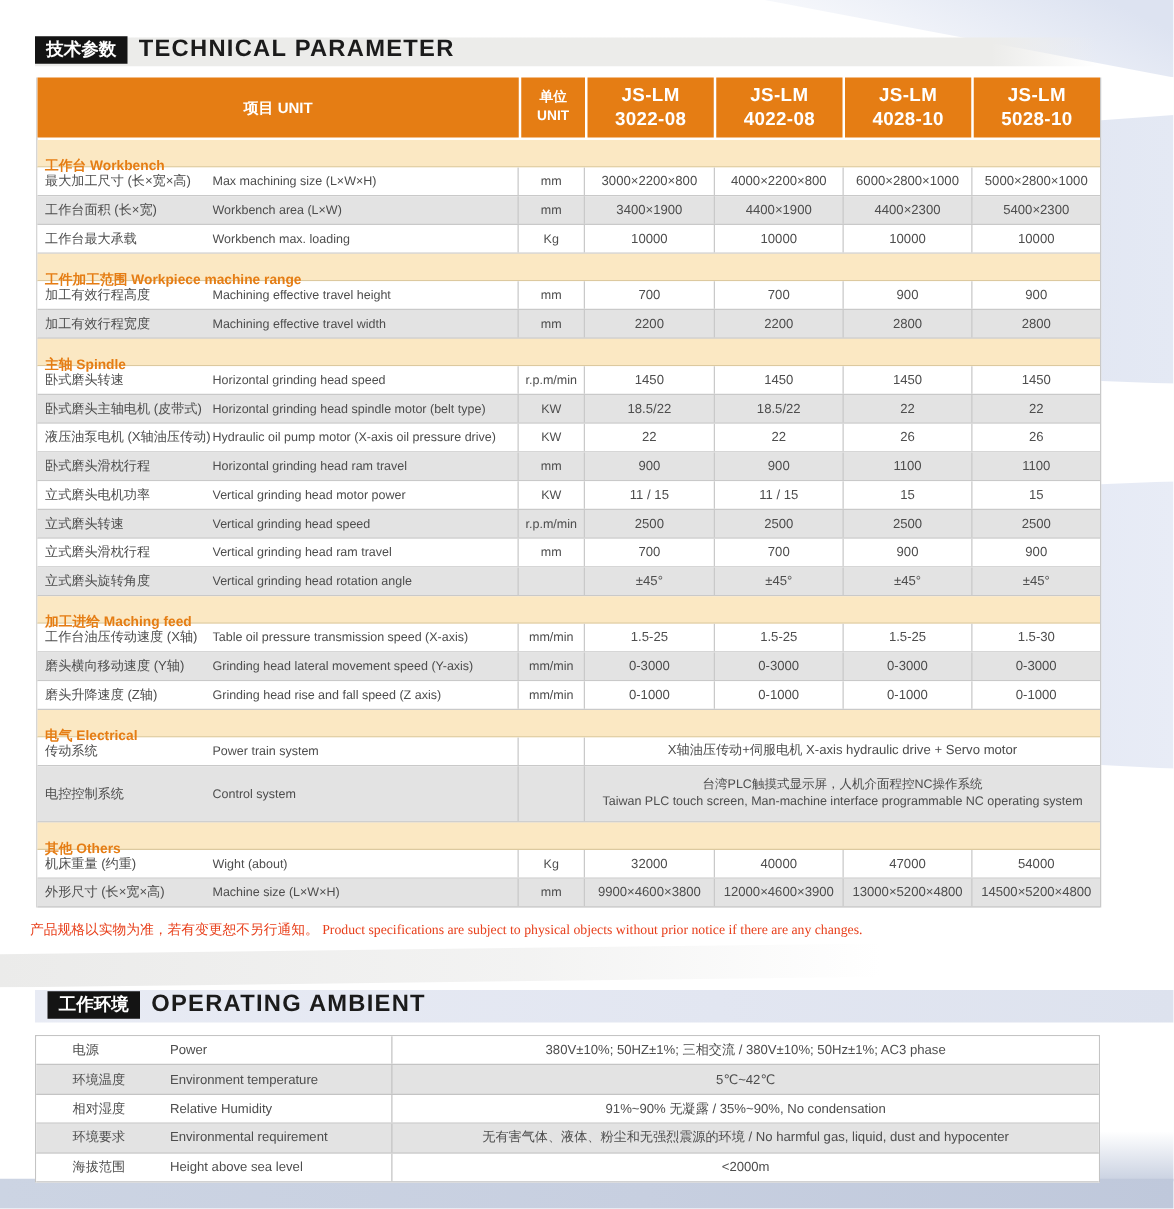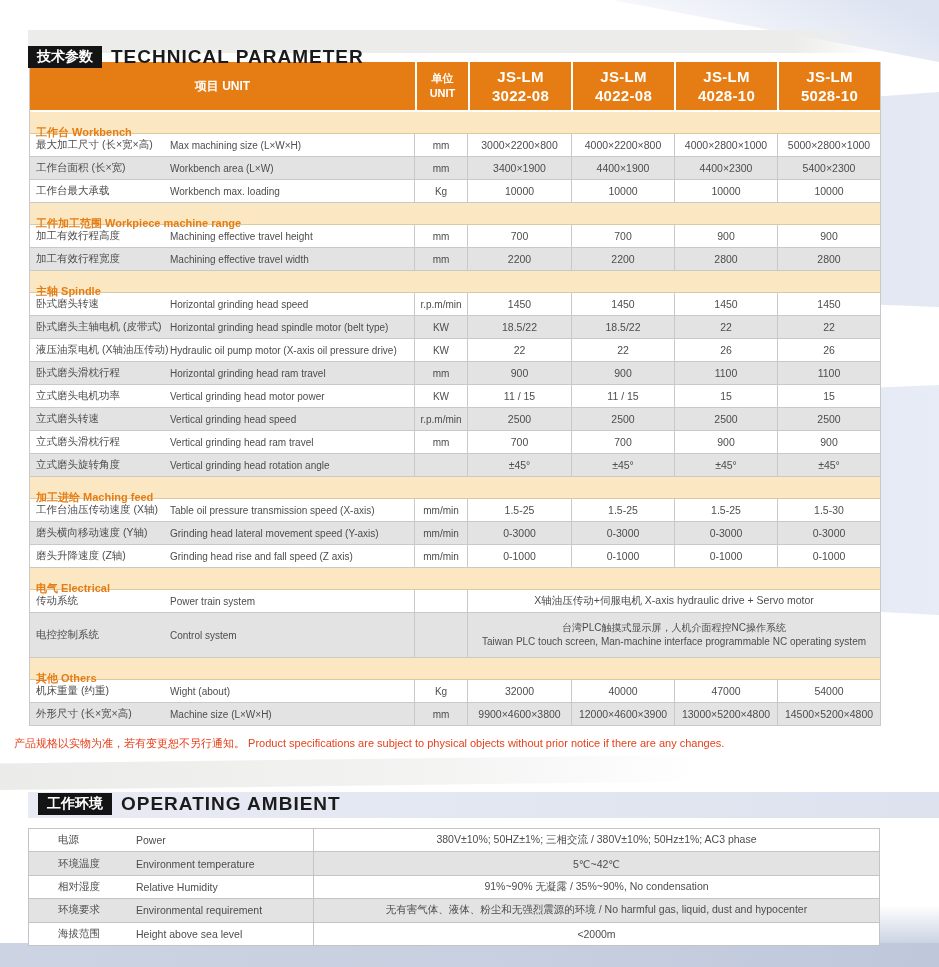--- a/index.html
+++ b/index.html
@@ -52,21 +52,21 @@
   .c{display:flex;align-items:center;box-sizing:border-box;font-size:10.5px;color:#4d4d4d;overflow:hidden;}
   .c.cn{width:140px;padding-left:6px;white-space:nowrap;}
   .c.en{width:245px;border-right:1px solid #c9c9c9;font-size:10px;white-space:nowrap;}
   .c.unit{width:53px;justify-content:center;border-right:1px solid #c9c9c9;font-size:10px;}
   .c.val{width:103px;justify-content:center;}
   .c.val + .c.val{border-left:1px solid #c9c9c9;}
   .c.vspan{width:412px;justify-content:center;flex-direction:column;text-align:center;line-height:1.45;}
   .vline{font-size:10px;color:#4d4d4d;white-space:nowrap;}
 
   
-  .note{position:absolute;z-index:2;left:14px;top:736px;font-size:11px;color:#e8401c;white-space:nowrap;}
+  .note{position:absolute;z-index:2;left:24px;top:736px;font-size:11px;color:#e8401c;white-space:nowrap;font-family:Liberation Serif, serif;}
 
   
   .atbl{position:absolute;z-index:1;left:28px;top:828px;width:852px;background:#fff;
         border:1px solid #c4c4c4;border-bottom:none;box-sizing:border-box;}
   .a-row{display:flex;height:23.4px;border-bottom:1px solid #c4c4c4;box-sizing:border-box;background:#fff;}
   .a-row.alt{background:#e3e3e3;}
   .ac{display:flex;align-items:center;box-sizing:border-box;font-size:10.5px;color:#4d4d4d;}
   .ac.cn{width:107px;padding-left:29px;}
   .ac.en{width:177px;}
   .ac.val{flex:1;justify-content:center;text-align:center;border-left:1px solid #c4c4c4;white-space:nowrap;}
@@ -78,21 +78,21 @@
 
   <div class="deco swoosh-tr"></div>
   <div class="deco band1"></div>
   <div class="deco swoosh-r1"></div>
   <div class="deco swoosh-r2"></div>
   <div class="deco swoosh-mid"></div>
   <div class="deco band2"></div>
   <div class="deco bottom-soft"></div>
   <div class="deco bottom-strip"></div>
 
-  <div class="hdr" style="left:28px;top:46px;align-items:center;">
+  <div class="hdr" style="left:28px;top:29px;align-items:center;">
     <span class="badge">技术参数</span>
     <span class="htitle">TECHNICAL PARAMETER</span>
   </div>
 
   <div class="tbl">
     <div class="thead">
       <div class="th-cell th-item">项目 UNIT</div>
       <div class="th-cell th-unit">
         <div>单位</div>
         <div>UNIT</div>
@@ -119,21 +119,21 @@
 
     <div class="sec-row">
           <div class="sec-title">工作台 Workbench</div>
         </div>
         <div class="d-row">
           <div class="c cn">最大加工尺寸 (长×宽×高)</div>
           <div class="c en">Max machining size (L×W×H)</div>
           <div class="c unit">mm</div>
           <div class="c val">3000×2200×800</div>
           <div class="c val">4000×2200×800</div>
-          <div class="c val">4000×2800×1000</div>
+          <div class="c val">6000×2800×1000</div>
           <div class="c val">5000×2800×1000</div>
         </div>
         <div class="d-row alt">
           <div class="c cn">工作台面积 (长×宽)</div>
           <div class="c en">Workbench area (L×W)</div>
           <div class="c unit">mm</div>
           <div class="c val">3400×1900</div>
           <div class="c val">4400×1900</div>
           <div class="c val">4400×2300</div>
           <div class="c val">5400×2300</div>

